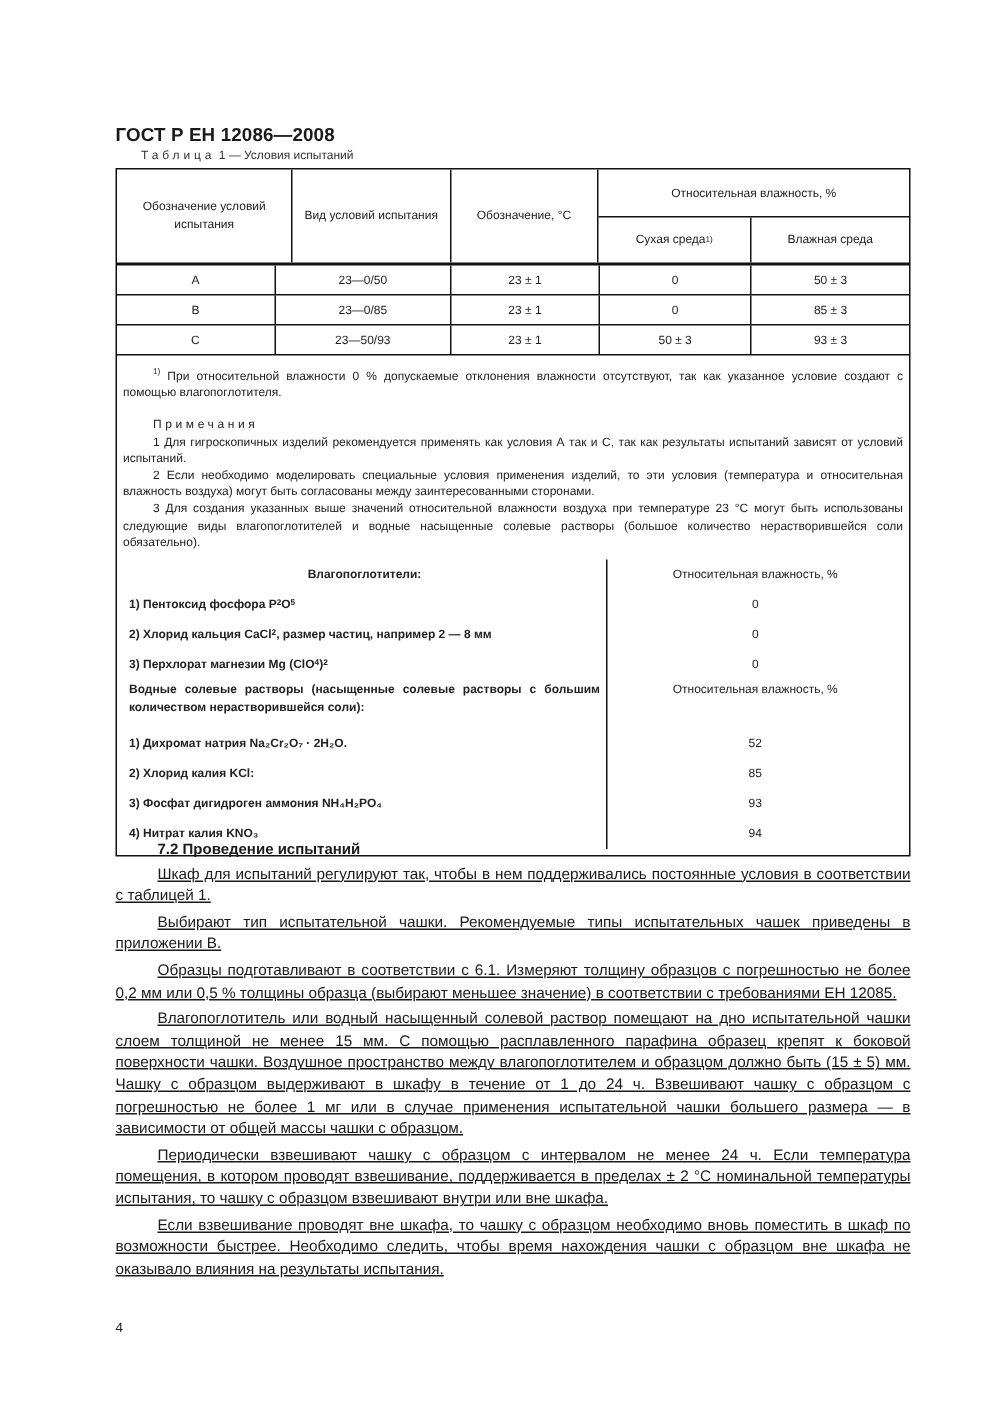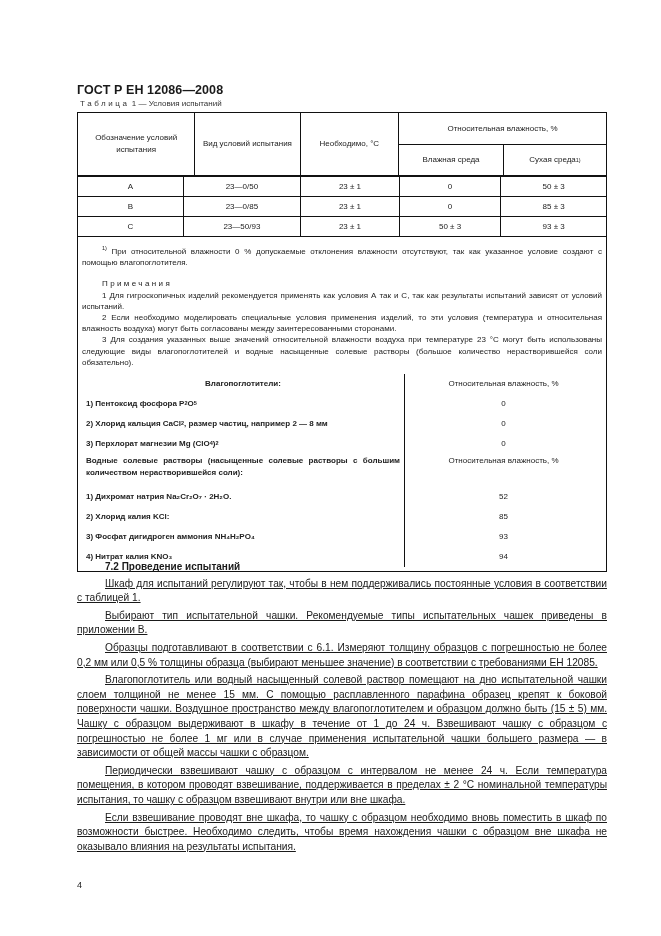--- a/index.html
+++ b/index.html
@@ -1,19 +1,19 @@
 <!DOCTYPE html>
 <html><head>
 <meta charset="utf-8">
 <style>
   html, body { margin:0; padding:0; background:#ffffff; }
   body { width:661px; height:936px; position:relative; overflow:hidden;
          font-family:"Liberation Sans", sans-serif; color:#1a1a1a; }
   .hdr { position:absolute; left:77px; top:83px; font-weight:bold; font-size:12.5px; letter-spacing:0.1px; }
-  .tcap { position:absolute; left:80px; top:99px; font-size:8px; color:#333; }
+  .tcap { position:absolute; left:94px; top:99px; font-size:8px; color:#333; }
   .tcap .sp { letter-spacing:2.6px; }
   .tbl { position:absolute; left:77px; top:112px; width:530px; border:1.3px solid #111; box-sizing:border-box; font-size:8px; color:#222; }
   .hrow { display:flex; height:62px; border-bottom:2.5px solid #111; }
   .hc { display:flex; align-items:center; justify-content:center; text-align:center; line-height:12px; border-right:1px solid #111; box-sizing:border-box; }
   .hc:last-child { border-right:none; }
   .rh-group { display:flex; flex-direction:column; width:207px; }
   .rh-top { height:31px; display:flex; align-items:center; justify-content:center; border-bottom:1px solid #111; }
   .rh-bot { display:flex; flex:1; }
   .rh-bot .hc { height:100%; }
   .drow { display:flex; height:19px; border-bottom:1px solid #111; }
@@ -44,29 +44,29 @@
 <body>
 
 <div class="hdr">ГОСТ Р ЕН 12086—2008</div>
 
 <div class="tcap"><span class="sp">Таблица</span><span> 1 — Условия испытаний</span></div>
 
 <div class="tbl">
   <div class="hrow">
     <div class="hc c2">Обозначение условий испытания</div>
     <div class="hc c1">Вид условий испытания</div>
-    <div class="hc c3">Необходимо, °С</div>
+    <div class="hc c3">Обозначение, °С</div>
     <div class="rh-group">
       <div class="rh-top">Относительная влажность, %</div>
       <div class="rh-bot">
-        <div class="hc c5">Влажная среда</div>
         <div class="hc c4">
             <span>Сухая среда</span>
             <sup>1)</sup>
           </div>
+        <div class="hc c5">Влажная среда</div>
       </div>
     </div>
   </div>
   <div class="drow">
     <div class="dc c1">A</div>
     <div class="dc c2">23—0/50</div>
     <div class="dc c3">23 ± 1</div>
     <div class="dc c4">0</div>
     <div class="dc c5">50 ± 3</div>
   </div>

